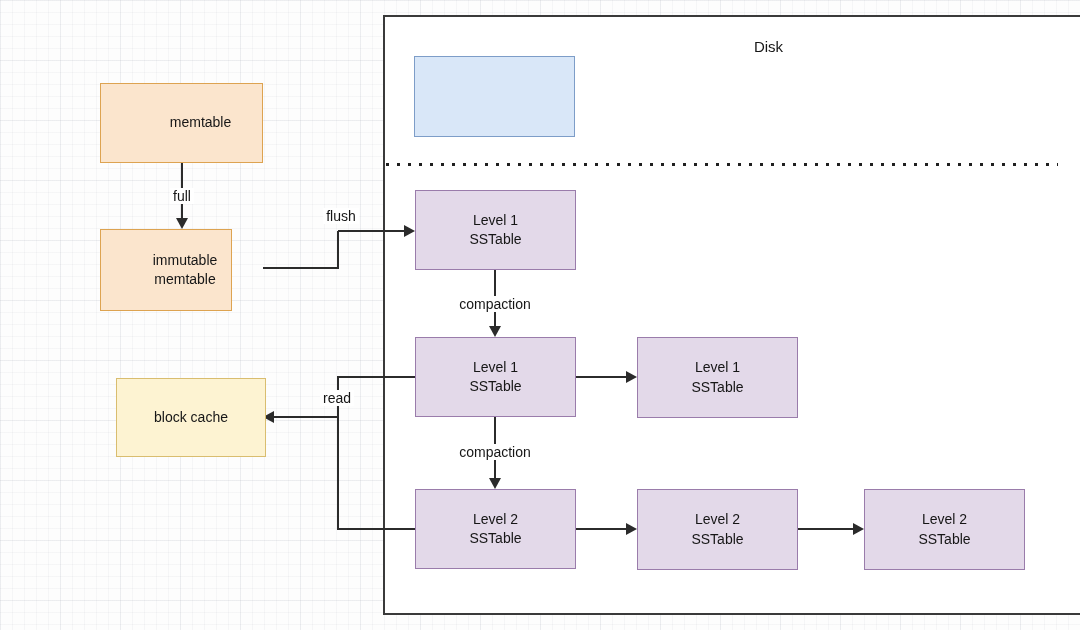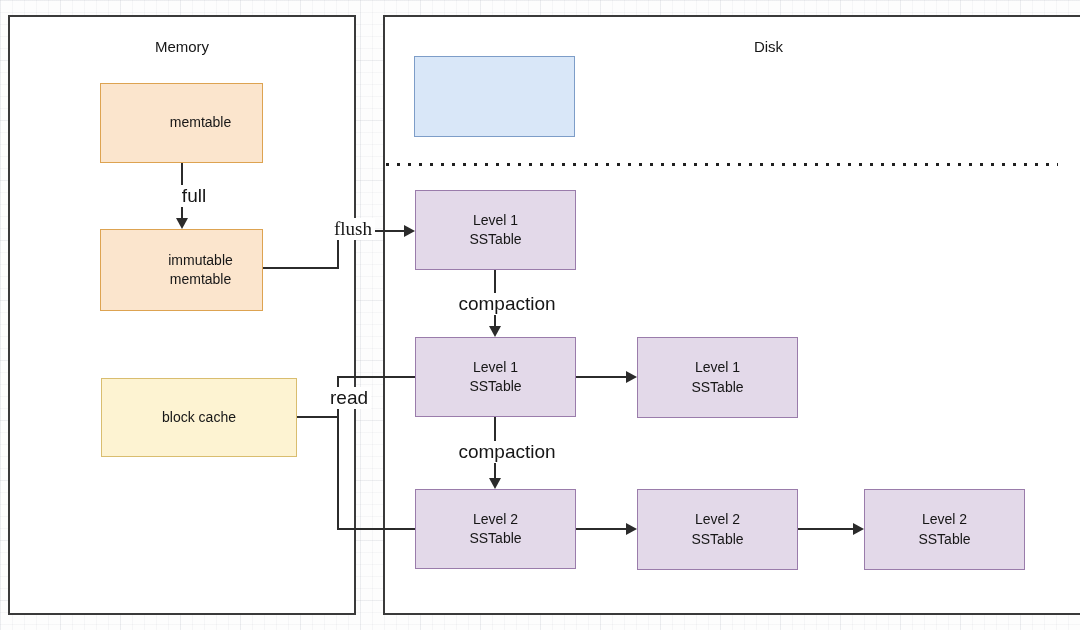--- a/index.html
+++ b/index.html
@@ -42,49 +42,46 @@
   .node.yellow{background:var(--cache-fill);    border:1px solid var(--cache-border);}
   .node.blue  {background:var(--wal-fill);      border:1px solid var(--wal-border);}
   .node.purple{background:var(--sstable-fill);  border:1px solid var(--sstable-border);}
   .line{position:absolute; background:var(--line); z-index:2;}
   .ah{position:absolute; width:0; height:0; z-index:2;}
   .ah.right{border-top:6px solid transparent;border-bottom:6px solid transparent;border-left:11px solid var(--line);}
   .ah.left {border-top:6px solid transparent;border-bottom:6px solid transparent;border-right:11px solid var(--line);}
   .ah.down {border-left:6px solid transparent;border-right:6px solid transparent;border-top:11px solid var(--line);}
   .edge-label{
     position:absolute; transform:translate(-50%,-50%);
-    background:#fff; padding:0 3px; font-size:19px; color:var(--text);
-    white-space:nowrap; z-index:4;margin-left:12px;
+    background:#fff; padding:0 3px; font-size:14px; color:var(--text);
+    white-space:nowrap; z-index:4;
   }
   .dotted{
     position:absolute; height:3px; z-index:2;
     background-image:repeating-linear-gradient(90deg, #1f1f1f 0 3px, transparent 3px 11px);
   }
 </style>
 </head>
 <body>
 
 <div id="stage">
 
-  <div class="container" style="left:8px; top:15px; width:348px; height:600px;">
-    <div class="container-title">Memory</div>
-  </div>
 
   <div class="container" style="left:383px; top:15px; width:771px; height:600px;">
     <div class="container-title">Disk</div>
   </div>
 
   <div class="dotted" style="left:386px; top:163px; width:672px;"></div>
 
   <div class="node orange" style="left:100px; top:83px; width:163px; height:80px;">memtable</div>
 
-  <div class="node orange" style="left:100px; top:229px; width:163px; height:82px;">immutable
+  <div class="node orange" style="left:100px; top:229px; width:132px; height:82px;">immutable
 memtable</div>
 
-  <div class="node yellow" style="left:101px; top:378px; width:196px; height:79px;">block cache</div>
+  <div class="node yellow" style="left:116px; top:378px; width:150px; height:79px;">block cache</div>
 
   <div class="node blue" style="left:414px; top:56px; width:161px; height:81px;"></div>
 
   <div class="node purple" style="left:415px; top:190px; width:161px; height:80px;">Level 1
 SSTable</div>
 
   <div class="node purple" style="left:415px; top:337px; width:161px; height:80px;">Level 1
 SSTable</div>
   <div class="node purple" style="left:637px; top:337px; width:161px; height:81px;">Level 1
 SSTable</div>
@@ -97,21 +94,21 @@
 SSTable</div>
 
   <div class="line" style="left:181px; top:163px; width:2px; height:57px;"></div>
   <div class="ah down" style="left:176px; top:218px;"></div>
   <div class="edge-label" style="left:182px; top:196px;">full</div>
 
   <div class="line" style="left:263px; top:267px; width:75px; height:2px;"></div>
   <div class="line" style="left:337px; top:231px; width:2px; height:38px;"></div>
   <div class="line" style="left:338px; top:230px; width:67px; height:2px;"></div>
   <div class="ah right" style="left:404px; top:225px;"></div>
-  <div class="edge-label" style="left:341px; top:229px;font-family:Liberation Serif, serif;">flush</div>
+  <div class="edge-label" style="left:341px; top:216px;">flush</div>
 
   <div class="line" style="left:494px; top:270px; width:2px; height:57px;"></div>
   <div class="ah down" style="left:489px; top:326px;"></div>
   <div class="edge-label" style="left:495px; top:304px;">compaction</div>
 
   <div class="line" style="left:494px; top:417px; width:2px; height:62px;"></div>
   <div class="ah down" style="left:489px; top:478px;"></div>
   <div class="edge-label" style="left:495px; top:452px;">compaction</div>
 
   <div class="line" style="left:576px; top:376px; width:51px; height:2px;"></div>

